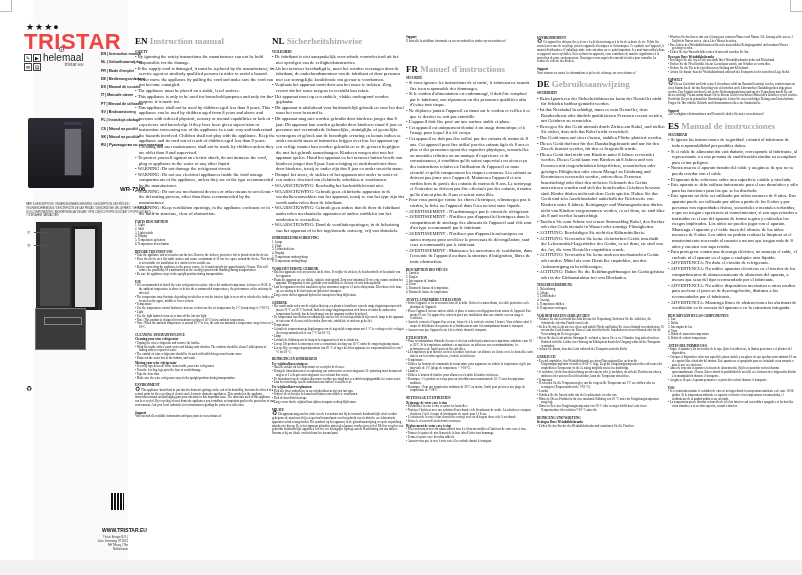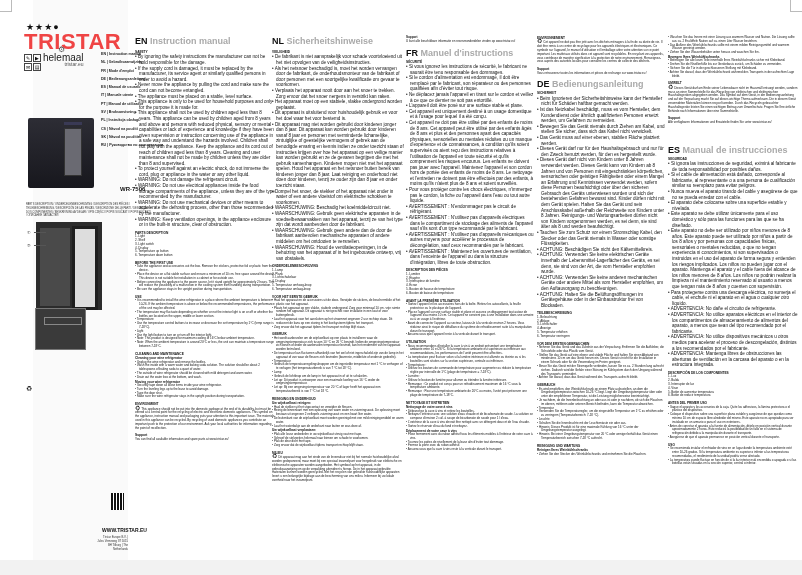--- a/index.html
+++ b/index.html
@@ -26,21 +26,21 @@
   .product2 .door { position: absolute; left: 36px; top: 4px; width: 26px; height: 84px; border: 3px solid #1e1e1e; background: #ddd; }
   .callout { position: absolute; font-size: 4px; color: #333; }
   .callout::after { content: ""; position: absolute; left: 7px; top: 2px; width: 12px; border-top: 1px solid #555; }
   .product3 { position: absolute; left: 35px; top: 308px; width: 51px; height: 42px; background: #3a3a3a; border: 1px solid #777; }
   .product3 .panel { position: absolute; left: 8px; top: 8px; width: 38px; height: 8px; border: 1px solid #888; }
   .weee-left { position: absolute; left: 26px; top: 385px; font-size: 7px; }
   .qr { position: absolute; left: 111px; top: 493px; width: 13px; height: 17px; background:
       repeating-linear-gradient(90deg,#111 0 2px,#fff 2px 3px); }
   .url { position: absolute; left: 102px; top: 527px; font-size: 5px; font-weight: bold; white-space: nowrap; }
   .addr { position: absolute; left: 96px; top: 535px; font-size: 2.8px; line-height: 4px; text-align: right; width: 32px; color: #333; }
-  .col { position: absolute; top: 36px; font-size: 4.6px; line-height: 5.6px; color: #111; }
+  .col { position: absolute; top: 36px; font-size: 4.6px; line-height: 5.6px; color: #111; font-family: Liberation Serif, serif; }
   .col h1 { font-size: 9px; line-height: 11px; font-weight: bold; color: #aaa; margin-bottom: 1px; white-space: nowrap; }
   .col h1 b { color: #111; }
   .col h3 { font-size: 3.2px; line-height: 4.4px; font-weight: bold; margin-top: 3px; }
   .col .b { padding-left: 4px; text-indent: -4px; }
   .col .sm { font-size: 3px; line-height: 3.8px; }
   .col .sm-list div { font-size: 3px; line-height: 3.8px; }
   .weee-sym { font-size: 6px; }
   .gray-bottom { position: absolute; left: 0; top: 560px; width: 802px; height: 15px; background: #f2f2f2; }
 </style>
 </head>
@@ -209,21 +209,21 @@
   <div class="b sm">• <span>Plak alle losse onderdelen in uw wijnkoelkast stevig vast met tape.</span></div>
   <div class="b sm">• <span>Schroef de stelvoetjes helemaal naar binnen om schade te voorkomen.</span></div>
   <div class="b sm">• <span>Plak de deur dicht met tape.</span></div>
   <div class="b sm">• <span>Zorg ervoor dat de wijnkoelkast tijdens transport rechtop blijft staan.</span></div>
   <h3>MILIEU</h3>
   <div class="sm"><span class="weee-sym">♻</span> <span>Dit apparaat mag aan het einde van de levensduur niet bij het normale huishoudelijke afval worden gedeponeerd, maar moet bij een speciaal inzamelpunt voor hergebruik van elektrische en elektronische apparaten worden aangeboden. Het symbool op het apparaat, in de gebruiksaanwijzing en op de verpakking attendeert u hierop. De in het apparaat gebruikte materialen kunnen worden gerecycled. Met het recyclen van gebruikte huishoudelijke apparaten levert u een belangrijke bijdrage aan de bescherming van ons milieu. Informeer bij uw lokale overheid naar het inzamelpunt.</span></div>
 </div>
 
 <div class="col" style="left:406px;width:128px;top:36px;">
   <div class="sm"><b>Support</b><br><span>U kunt alle beschikbare informatie en reserveonderdelen vinden op www.tristar.eu!</span></div>
-  <h1 style="margin-top:4px"><b>FR</b> <span>Manuel d'instructions</span></h1>
+  <h1 style="margin-top:20px"><b>FR</b> <span>Manuel d'instructions</span></h1>
   <h3 style="margin-top:0">SÉCURITÉ</h3>
   <div class="b">• <span>Si vous ignorez les instructions de sécurité, le fabricant ne saurait être tenu responsable des dommages.</span></div>
   <div class="b">• <span>Si le cordon d'alimentation est endommagé, il doit être remplacé par le fabricant, son réparateur ou des personnes qualifiées afin d'éviter tout risque.</span></div>
   <div class="b">• <span>Ne déplacez jamais l'appareil en tirant sur le cordon et veillez à ce que ce dernier ne soit pas entortillé.</span></div>
   <div class="b">• <span>L'appareil doit être posé sur une surface stable et plane.</span></div>
   <div class="b">• <span>Cet appareil est uniquement destiné à un usage domestique et à l'usage pour lequel il a été conçu.</span></div>
   <div class="b">• <span>Cet appareil ne doit pas être utilisé par des enfants de moins de 8 ans. Cet appareil peut être utilisé par des enfants âgés de 8 ans et plus et des personnes ayant des capacités physiques, sensorielles ou mentales réduites ou un manque d'expérience et de connaissances, à condition qu'ils soient supervisés ou aient reçu des instructions relatives à l'utilisation de l'appareil en toute sécurité et qu'ils comprennent les risques encourus. Les enfants ne doivent pas jouer avec l'appareil. Maintenez l'appareil et son cordon hors de portée des enfants de moins de 8 ans. Le nettoyage et l'entretien ne doivent pas être effectués par des enfants, à moins qu'ils n'aient plus de 8 ans et soient surveillés.</span></div>
   <div class="b">• <span>Pour vous protéger contre les chocs électriques, n'immergez pas le cordon, la fiche ou l'appareil dans l'eau ou tout autre liquide.</span></div>
   <div class="b">• <span>AVERTISSEMENT : N'endommagez pas le circuit de réfrigérant.</span></div>
   <div class="b">• <span>AVERTISSEMENT : N'utilisez pas d'appareils électriques dans le compartiment de stockage des aliments de l'appareil sauf s'ils sont d'un type recommandé par le fabricant.</span></div>
@@ -263,21 +263,21 @@
   <div class="b sm">• <span>Tournez les pattes de nivellement de la base afin d'éviter tout dommage.</span></div>
   <div class="b sm">• <span>Fermez la porte avec du ruban adhésif.</span></div>
   <div class="b sm">• <span>Assurez-vous que la cave à vins reste à la verticale durant le transport.</span></div>
 </div>
 
 <div class="col" style="left:537px;width:128px;top:36px;">
   <h3 style="margin-top:0">ENVIRONNEMENT</h3>
   <div class="sm"><span class="weee-sym">♻</span> <span>Cet appareil ne doit pas être jeté avec les déchets ménagers à la fin de sa durée de vie. Il doit être remis à un centre de recyclage pour les appareils électriques et électroniques. Ce symbole sur l'appareil, le manuel d'utilisation et l'emballage attire votre attention sur ce point important. Les matériaux utilisés dans cet appareil sont recyclables. En recyclant vos appareils, vous contribuez de manière significative à la protection de notre environnement. Renseignez-vous auprès des autorités locales pour connaître les centres de collecte des déchets.</span></div>
   <h3>Support</h3>
   <div class="sm">Vous retrouverez toutes les informations et pièces de rechange sur www.tristar.eu !</div>
-  <h1 style="margin-top:4px"><b>DE</b> <span>Bedienungsanleitung</span></h1>
+  <h1 style="margin-top:4px"><b>DE</b> <span>Gebruiksaanwijzing</span></h1>
   <h3 style="margin-top:0">SICHERHEIT</h3>
   <div class="b">• <span>Beim Ignorieren der Sicherheitshinweise kann der Hersteller nicht für Schäden haftbar gemacht werden.</span></div>
   <div class="b">• <span>Ist das Netzkabel beschädigt, muss es vom Hersteller, dem Kundendienst oder ähnlich qualifizierten Personen ersetzt werden, um Gefahren zu vermeiden.</span></div>
   <div class="b">• <span>Bewegen Sie das Gerät niemals durch Ziehen am Kabel, und stellen Sie sicher, dass sich das Kabel nicht verwickelt.</span></div>
   <div class="b">• <span>Das Gerät muss auf einer ebenen, stabilen Fläche platziert werden.</span></div>
   <div class="b">• <span>Dieses Gerät darf nur für den Haushaltsgebrauch und nur für den Zweck benutzt werden, für den es hergestellt wurde.</span></div>
   <div class="b">• <span>Dieses Gerät darf nicht von Kindern unter 8 Jahren verwendet werden. Dieses Gerät kann von Kindern ab 8 Jahren und von Personen mit eingeschränkten körperlichen, sensorischen oder geistigen Fähigkeiten oder einem Mangel an Erfahrung und Kenntnissen verwendet werden, sofern diese Personen beaufsichtigt oder über den sicheren Gebrauch des Geräts unterwiesen wurden und sich der bestehenden Gefahren bewusst sind. Kinder dürfen nicht mit dem Gerät spielen. Halten Sie das Gerät und sein Anschlusskabel außerhalb der Reichweite von Kindern unter 8 Jahren. Reinigungs- und Wartungsarbeiten dürfen nicht von Kindern vorgenommen werden, es sei denn, sie sind älter als 8 und werden beaufsichtigt.</span></div>
   <div class="b">• <span>Tauchen Sie zum Schutz vor einem Stromschlag Kabel, den Stecker oder das Gerät niemals in Wasser oder sonstige Flüssigkeiten.</span></div>
   <div class="b">• <span>ACHTUNG: Beschädigen Sie nicht den Kältemittelkreis.</span></div>
   <div class="b">• <span>ACHTUNG: Verwenden Sie keine elektrischen Geräte innerhalb der Lebensmittel-Lagerfächer des Geräts, es sei denn, sie sind von der Art, die vom Hersteller empfohlen wurde.</span></div>
@@ -317,21 +317,21 @@
   <div class="b sm">• <span>Ziehen Sie den Wasserbehälter unten heraus und waschen Sie ihn.</span></div>
   <h3 style="margin-top:0">Bewegen Ihres Weinkühlschranks</h3>
   <div class="b sm">• <span>Befestigen Sie alle losen Teile innerhalb Ihres Weinkühlschranks sicher mit Klebeband.</span></div>
   <div class="b sm">• <span>Drehen Sie die Nivellierfüße bis zur Gerätebasis zurück, um Schäden zu vermeiden.</span></div>
   <div class="b sm">• <span>Sichern Sie die Tür in der geschlossenen Stellung mit Klebeband.</span></div>
   <div class="b sm">• <span>Achten Sie darauf, dass der Weinkühlschrank während des Transports in der aufrechten Lage bleibt.</span></div>
   <h3>UMWELT</h3>
   <div class="sm"><span class="weee-sym">♻</span> <span>Dieses Gerät darf am Ende seiner Lebensdauer nicht im Hausmüll entsorgt werden, sondern muss an einer Sammelstelle für das Recycling von elektrischen und elektronischen Haushaltsgeräten abgegeben werden. Das Symbol auf dem Gerät, in der Bedienungsanleitung und auf der Verpackung macht Sie auf dieses wichtige Thema aufmerksam. Die in diesem Gerät verwendeten Materialien können recycelt werden. Durch das Recyceln gebrauchter Haushaltsgeräte leisten Sie einen wichtigen Beitrag zum Umweltschutz. Fragen Sie Ihre örtliche Behörde nach Informationen über eine Sammelstelle.</span></div>
   <h3>Support</h3>
   <div class="sm">Alle verfügbaren Informationen und Ersatzteile finden Sie unter www.tristar.eu!</div>
-  <h1 style="margin-top:20px"><b>ES</b> <span>Manual de instrucciones</span></h1>
+  <h1 style="margin-top:4px"><b>ES</b> <span>Manual de instrucciones</span></h1>
   <h3 style="margin-top:0">SEGURIDAD</h3>
   <div class="b">• <span>Si ignora las instrucciones de seguridad, eximirá al fabricante de toda responsabilidad por posibles daños.</span></div>
   <div class="b">• <span>Si el cable de alimentación está dañado, corresponde al fabricante, al representante o a una persona de cualificación similar su reemplazo para evitar peligros.</span></div>
   <div class="b">• <span>Nunca mueva el aparato tirando del cable y asegúrese de que no se pueda enredar con el cable.</span></div>
   <div class="b">• <span>El aparato debe colocarse sobre una superficie estable y nivelada.</span></div>
   <div class="b">• <span>Este aparato se debe utilizar únicamente para el uso doméstico y sólo para las funciones para las que se ha diseñado.</span></div>
   <div class="b">• <span>Este aparato no debe ser utilizado por niños menores de 8 años. Este aparato puede ser utilizado por niños a partir de los 8 años y por personas con capacidades físicas, sensoriales o mentales reducidas, o que no tengan experiencia ni conocimientos, si son supervisados o instruidos en el uso del aparato de forma segura y entienden los riesgos implicados. Los niños no pueden jugar con el aparato. Mantenga el aparato y el cable fuera del alcance de los niños menores de 8 años. Los niños no podrán realizar la limpieza ni el mantenimiento reservado al usuario a menos que tengan más de 8 años y cuenten con supervisión.</span></div>
   <div class="b">• <span>Para protegerse contra una descarga eléctrica, no sumerja el cable, el enchufe ni el aparato en el agua o cualquier otro líquido.</span></div>
   <div class="b">• <span>ADVERTENCIA: No dañe el circuito de refrigerante.</span></div>
   <div class="b">• <span>ADVERTENCIA: No utilice aparatos eléctricos en el interior de los compartimentos de almacenamiento de alimentos del aparato, a menos que sean del tipo recomendado por el fabricante.</span></div>

